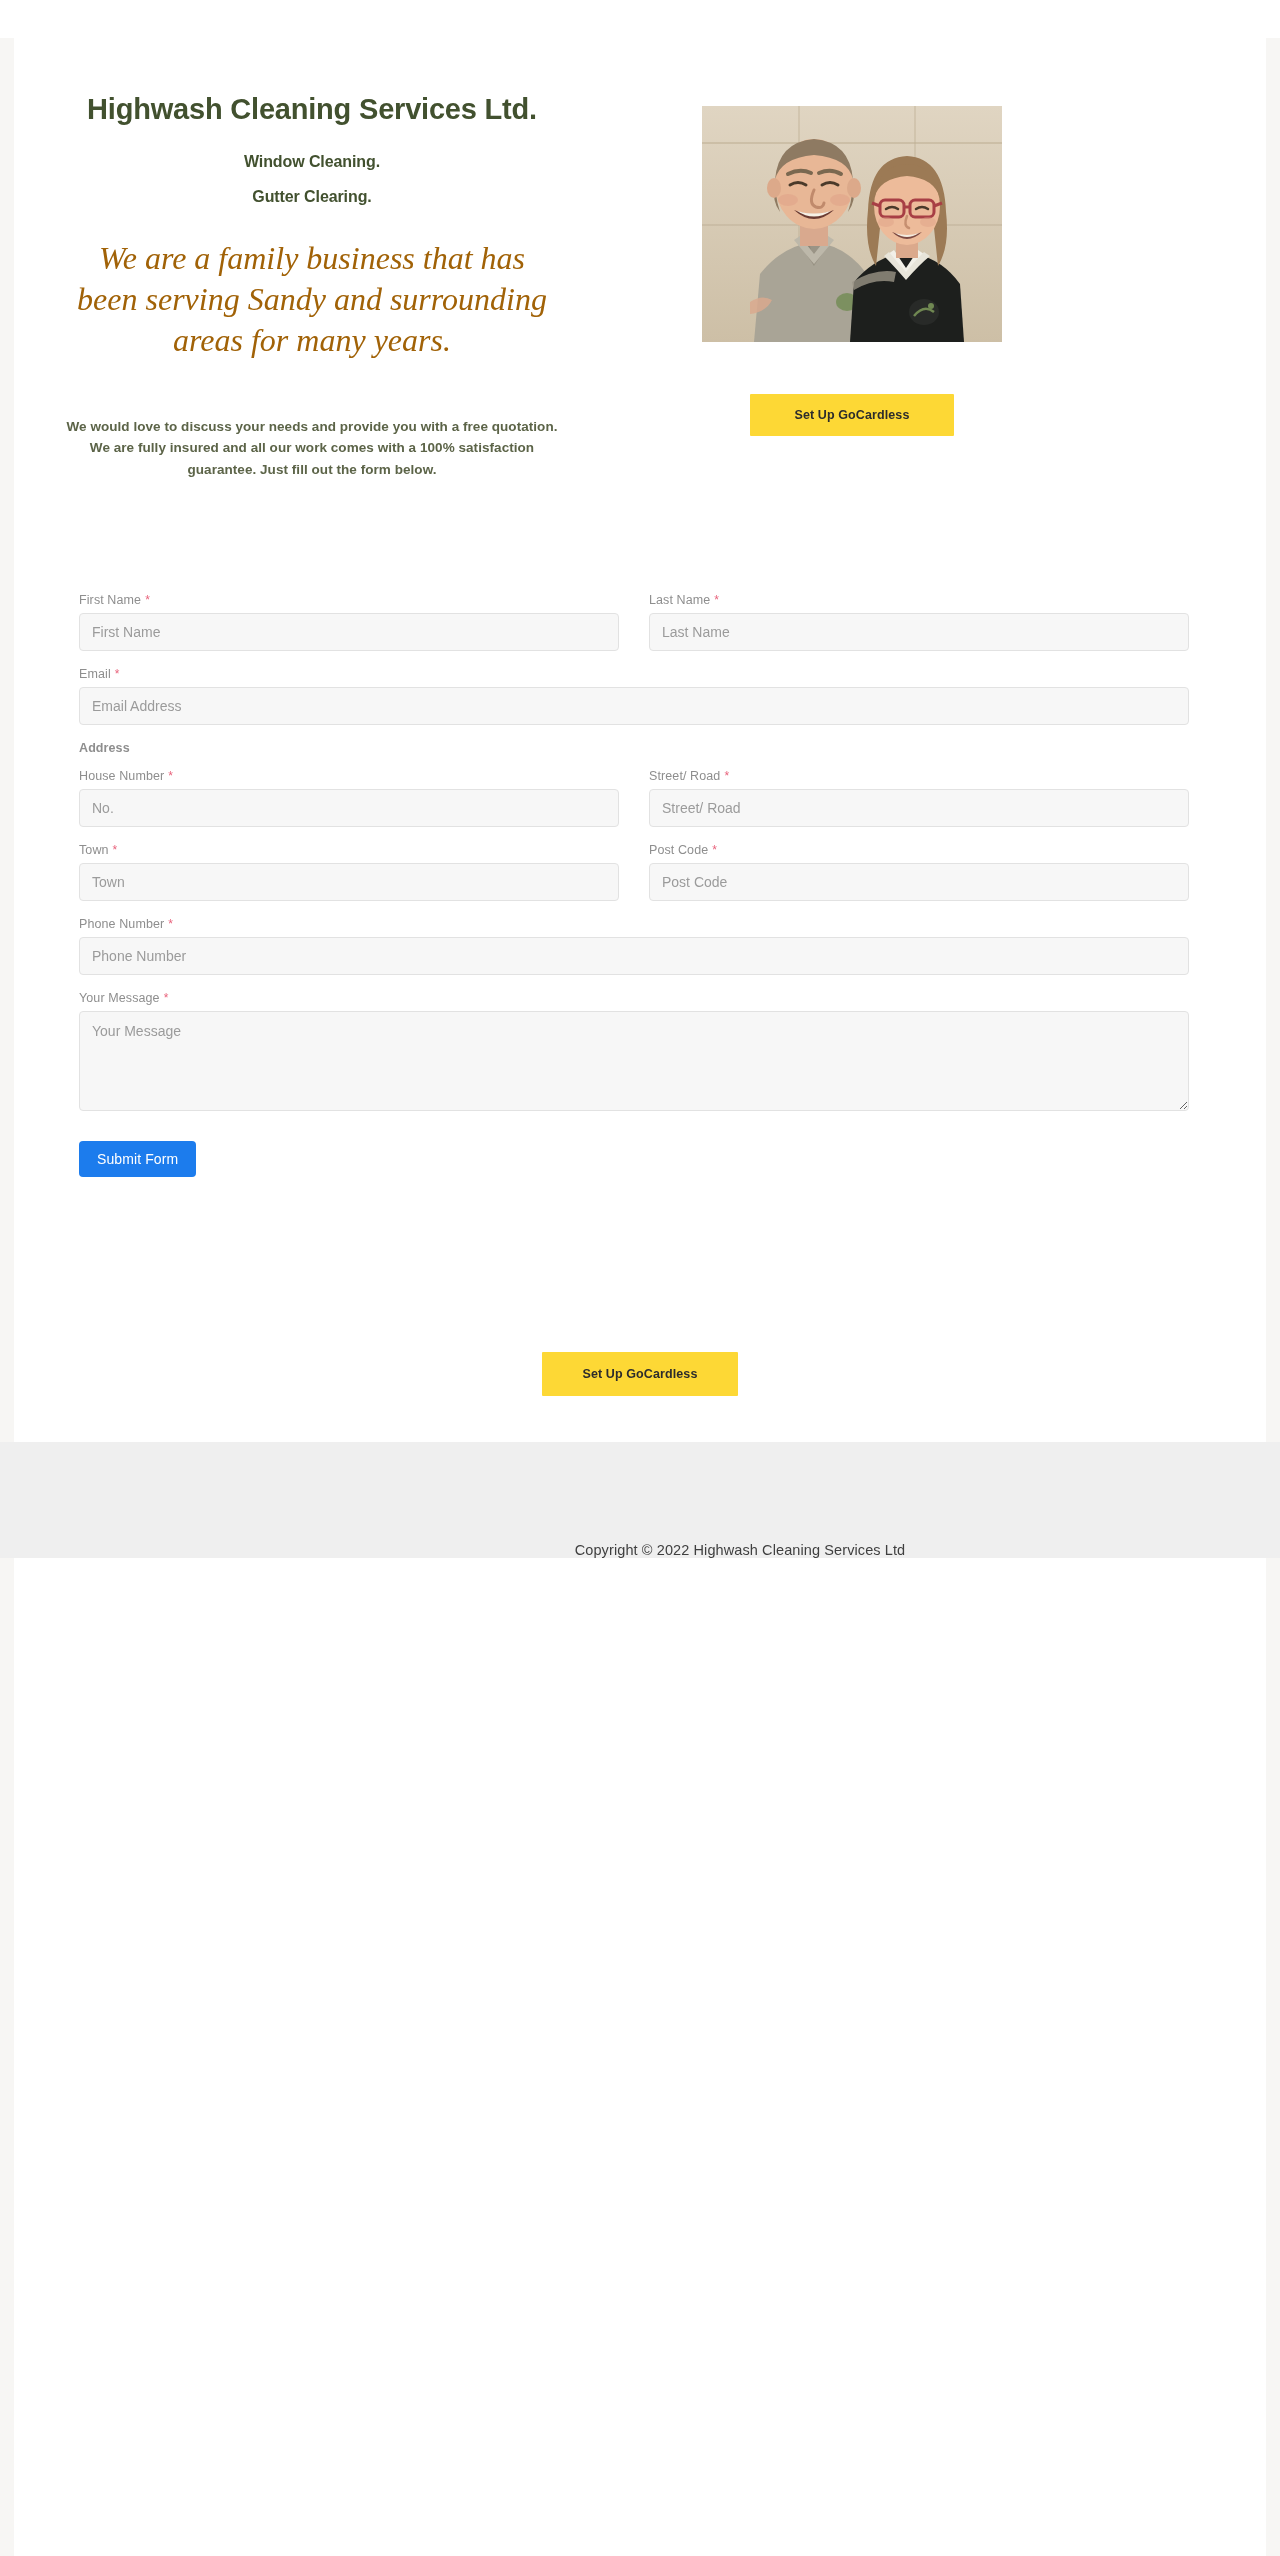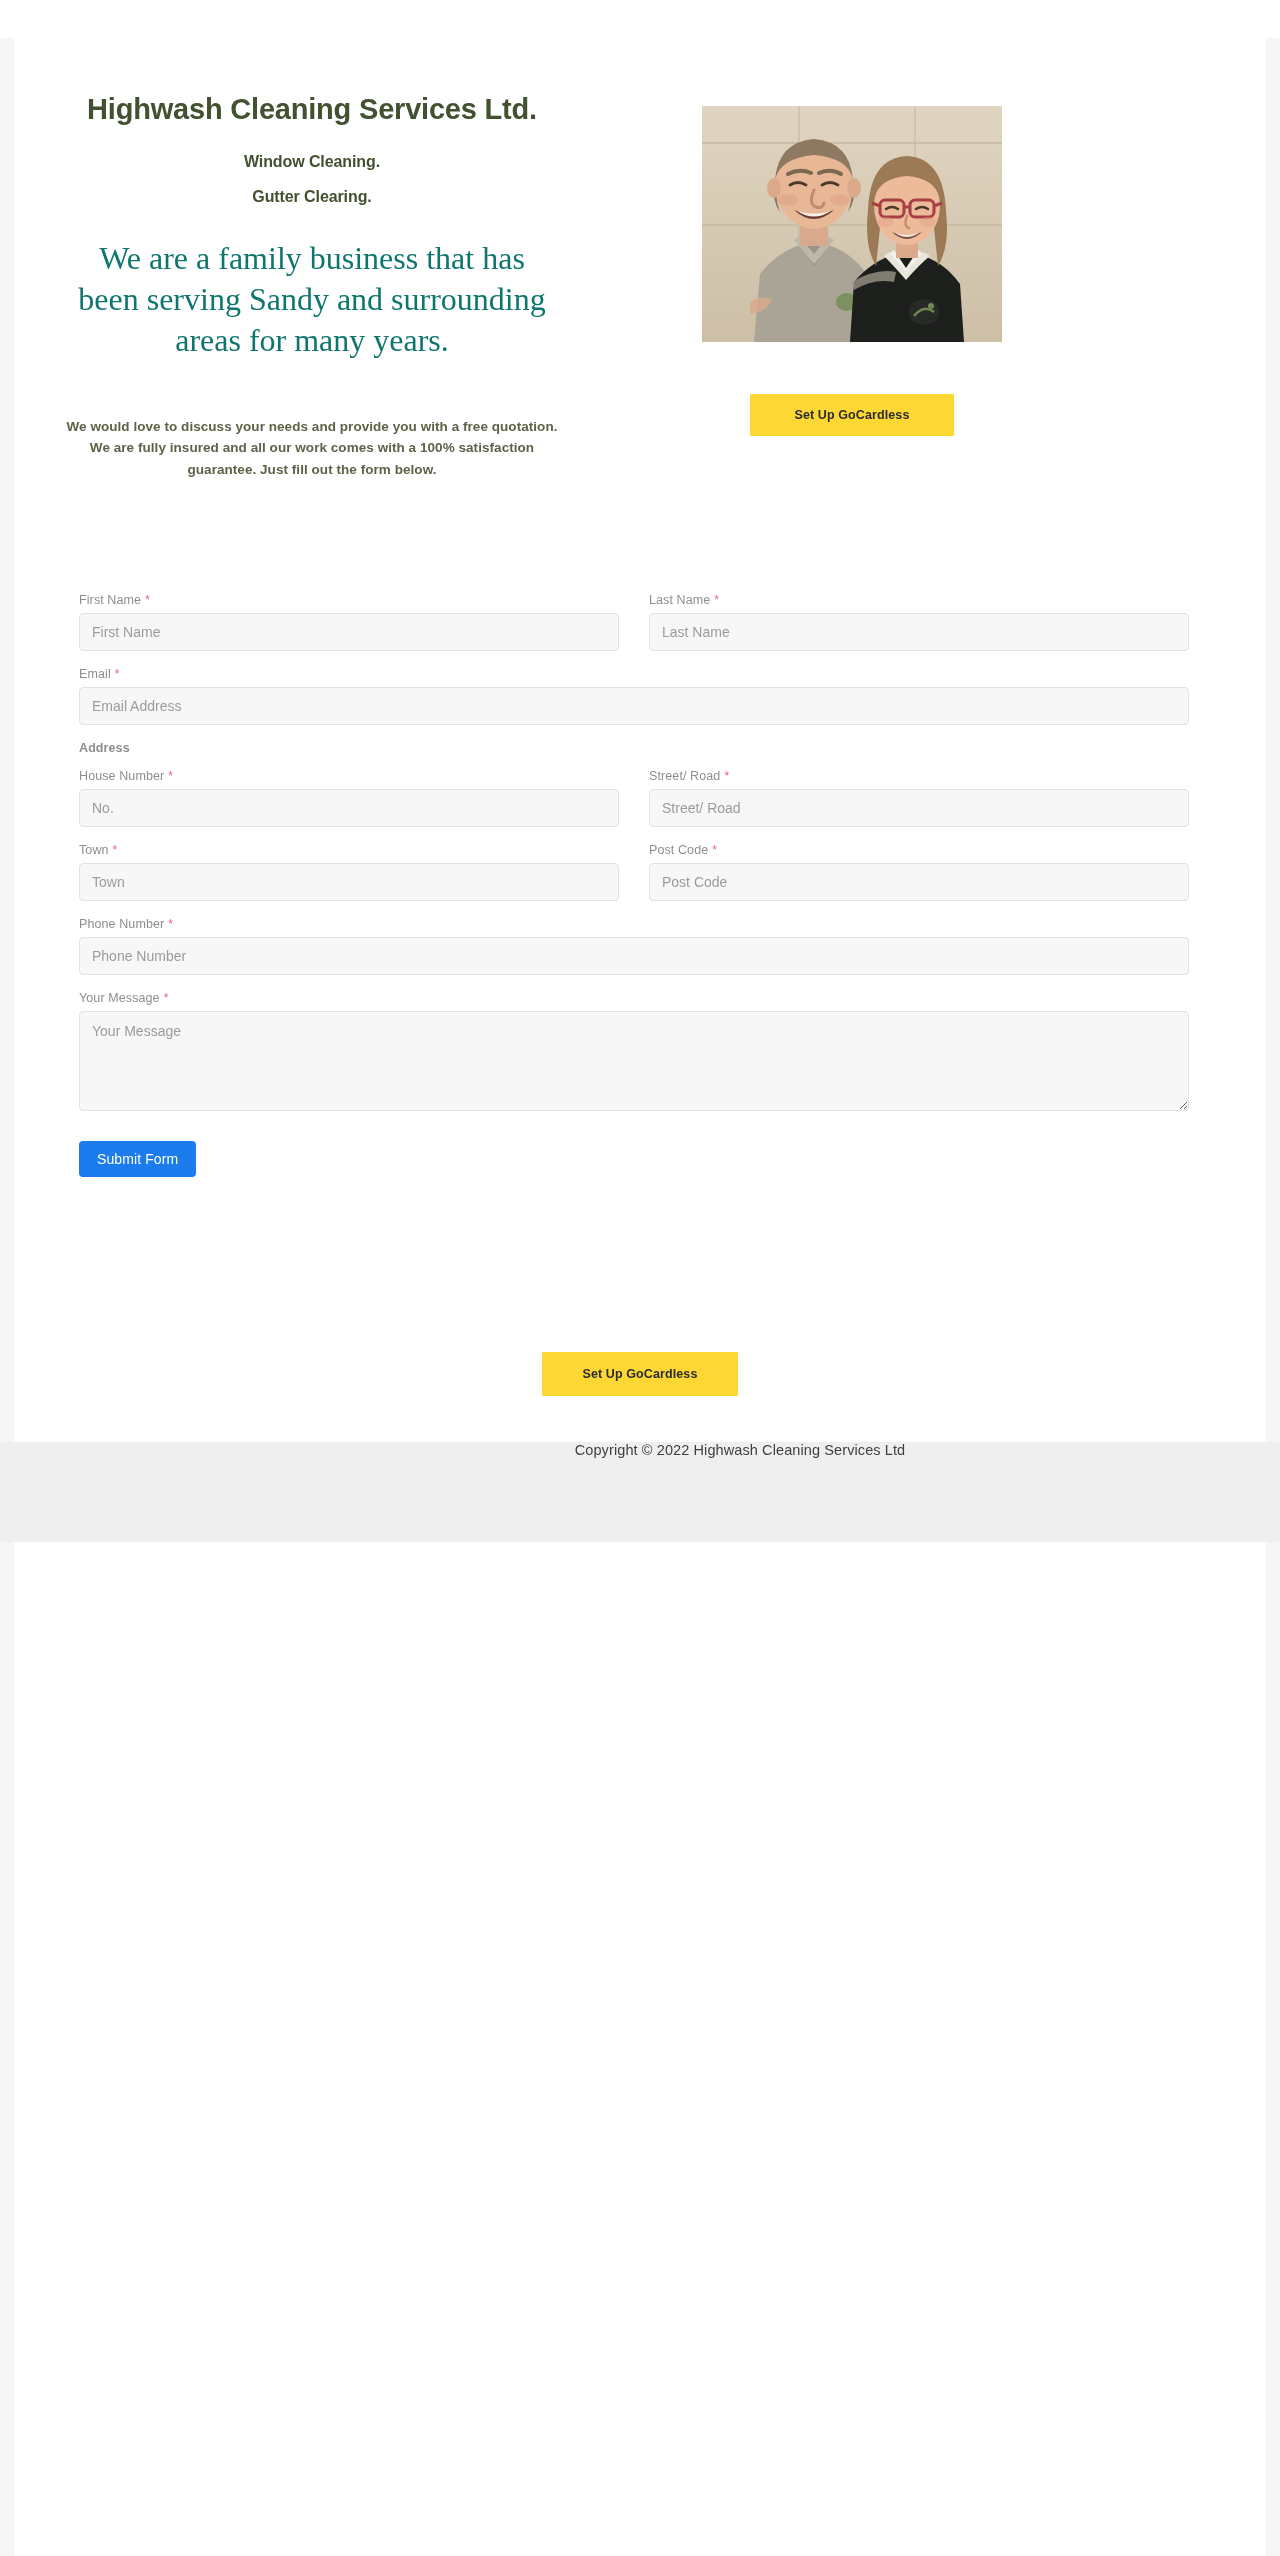--- a/index.html
+++ b/index.html
@@ -65,23 +65,24 @@
     line-height: 1.35;
     margin-top: 22px;
     letter-spacing: -0.1px;
   }
   .hero-sub.second { margin-top: 14px; }
 
   .hero-serif {
     font-family: "Liberation Serif", serif;
     font-size: 32px;
     line-height: 1.28;
-    color: #0f766e;
+    color: #a16207;
     margin-top: 30px;
     padding: 0 18px;
+    font-style: italic;
   }
 
   .hero-note {
     font-size: 13.5px;
     font-weight: bold;
     line-height: 1.62;
     color: #5c6448;
     margin-top: 55px;
     padding: 0 12px;
     letter-spacing: 0.05px;
@@ -212,23 +213,23 @@
   .btn-gocardless.bottom {
     margin-top: 0;
     padding: 15px 40px;
     font-size: 12.5px;
     min-width: 196px;
   }
 
   
   .footer {
     background: #efefef;
-    height: 100px;
+    height: 116px;
     display: flex;
-    align-items: flex-start;
+    align-items: flex-end;
     justify-content: center;
     padding-left: 200px;
   }
 
   .footer-text {
     font-size: 14.5px;
     color: #3f3f3f;
     font-family: "Liberation Sans", sans-serif;
     letter-spacing: 0.1px;
   }

